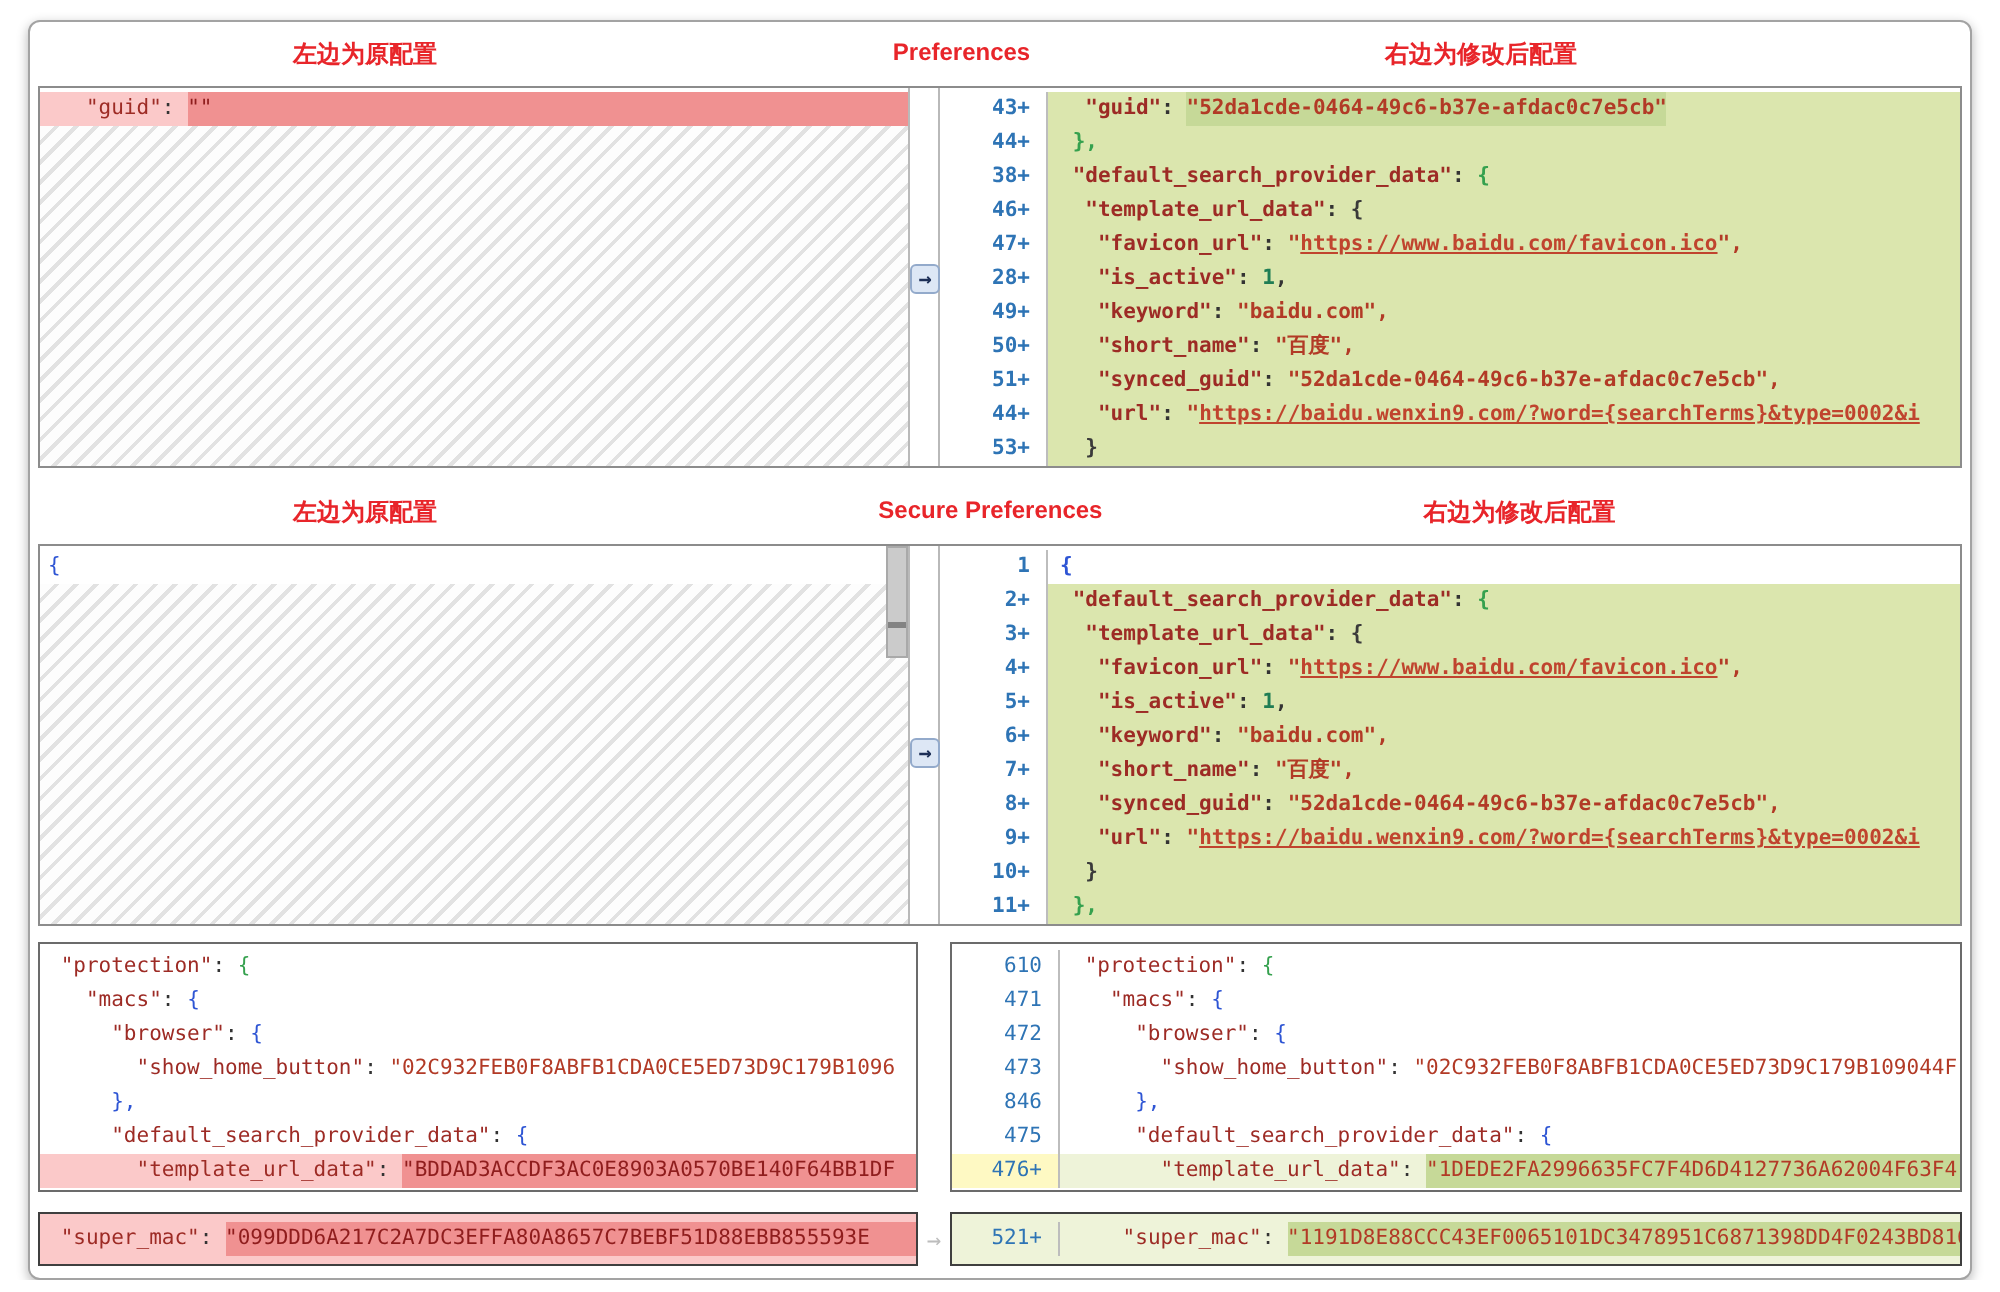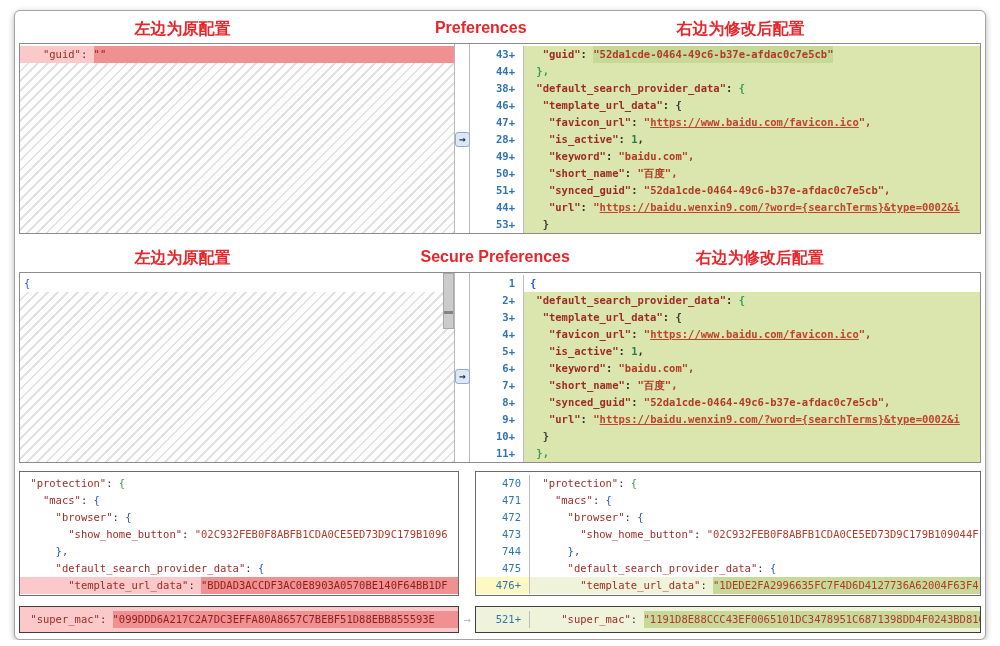--- a/index.html
+++ b/index.html
@@ -3,21 +3,21 @@
 <meta charset="utf-8">
 <style>
   * { box-sizing: border-box; }
   html,body { margin:0; padding:0; background:#fff; font-family:"Liberation Sans",sans-serif; }
   .card {
     position:relative; width:972px; margin:10px auto 0 auto;
     border:1px solid #a3a3a3; border-radius:6px; background:#fff;
     box-shadow:0 2px 6px rgba(0,0,0,.3); padding:8px 4px 8px 4px; height:630px;
   }
   .hdr { position:relative; height:18px; margin-bottom:6px; }
-  .hdr span { position:absolute; transform:translateX(-50%); font-size:16px; font-weight:bold; color:#e8252a; white-space:nowrap; }
+  .hdr span { position:absolute; transform:translateX(-50%); font-size:12px; font-weight:bold; color:#e8252a; white-space:nowrap; }
   .hdr .hl { left:17%; }
   .hdr .hc { left:48%; }
   .hdr .hr { left:75%; }
   .sec2 .hc { left:49.5%;text-align:center; }
   .sec2 .hr { left:77%; }
 
   
   .cl, .lnum { font-family:"DejaVu Sans Mono",monospace; font-size:10.5px; line-height:17px; white-space:pre; }
   .cl { display:flex; height:17px; overflow:hidden; padding-left:4px; }
   .codecell { flex:1; padding-left:6px; min-width:0; }
@@ -227,37 +227,37 @@
             <div class="cl bg-no"><span class="tk-s">     </span><span class="tk-k">"browser"</span><span class="tk-p">: </span><span class="tk-bb">{</span></div>
             <div class="cl bg-no"><span class="tk-s">       </span><span class="tk-k">"show_home_button"</span><span class="tk-p">: </span><span class="tk-v">"02C932FEB0F8ABFB1CDA0CE5ED73D9C179B1096</span></div>
             <div class="cl bg-no"><span class="tk-s">     </span><span class="tk-bb">},</span></div>
             <div class="cl bg-no"><span class="tk-s">     </span><span class="tk-k">"default_search_provider_data"</span><span class="tk-p">: </span><span class="tk-bb">{</span></div>
             <div class="cl bg-rempale"><span class="tk-s">       </span><span class="tk-k">"template_url_data"</span><span class="tk-p">: </span><span class="tk-vr">"BDDAD3ACCDF3AC0E8903A0570BE140F64BB1DF</span><span class="fill-r"></span></div>
           </div>
       </div>
       <div class="bgap"></div>
       <div class="rbox">
           <div class="row">
-            <span class="lnum">470</span>
+            <span class="lnum">610</span>
             <div class="cl bg-no codecell"><span class="tk-s"> </span><span class="tk-k">"protection"</span><span class="tk-p">: </span><span class="tk-gb">{</span></div>
           </div>
           <div class="row">
             <span class="lnum">471</span>
             <div class="cl bg-no codecell"><span class="tk-s">   </span><span class="tk-k">"macs"</span><span class="tk-p">: </span><span class="tk-bb">{</span></div>
           </div>
           <div class="row">
             <span class="lnum">472</span>
             <div class="cl bg-no codecell"><span class="tk-s">     </span><span class="tk-k">"browser"</span><span class="tk-p">: </span><span class="tk-bb">{</span></div>
           </div>
           <div class="row">
             <span class="lnum">473</span>
             <div class="cl bg-no codecell"><span class="tk-s">       </span><span class="tk-k">"show_home_button"</span><span class="tk-p">: </span><span class="tk-v">"02C932FEB0F8ABFB1CDA0CE5ED73D9C179B109044F</span></div>
           </div>
           <div class="row">
-            <span class="lnum">744</span>
+            <span class="lnum">846</span>
             <div class="cl bg-no codecell"><span class="tk-s">     </span><span class="tk-bb">},</span></div>
           </div>
           <div class="row">
             <span class="lnum">475</span>
             <div class="cl bg-no codecell"><span class="tk-s">     </span><span class="tk-k">"default_search_provider_data"</span><span class="tk-p">: </span><span class="tk-bb">{</span></div>
           </div>
           <div class="row">
             <span class="lnum nbg-addpale">476+</span>
             <div class="cl bg-addpale codecell"><span class="tk-s">       </span><span class="tk-k">"template_url_data"</span><span class="tk-p">: </span><span class="tk-vg">"1DEDE2FA2996635FC7F4D6D4127736A62004F63F4</span><span class="fill-g"></span></div>
           </div>

